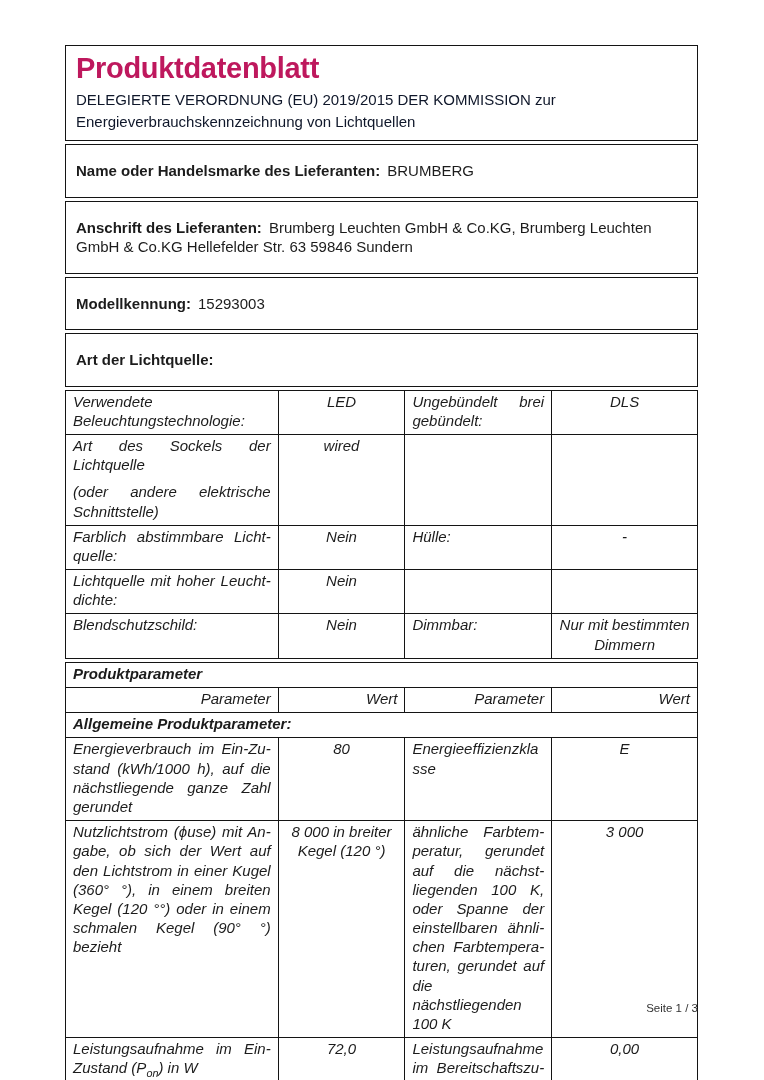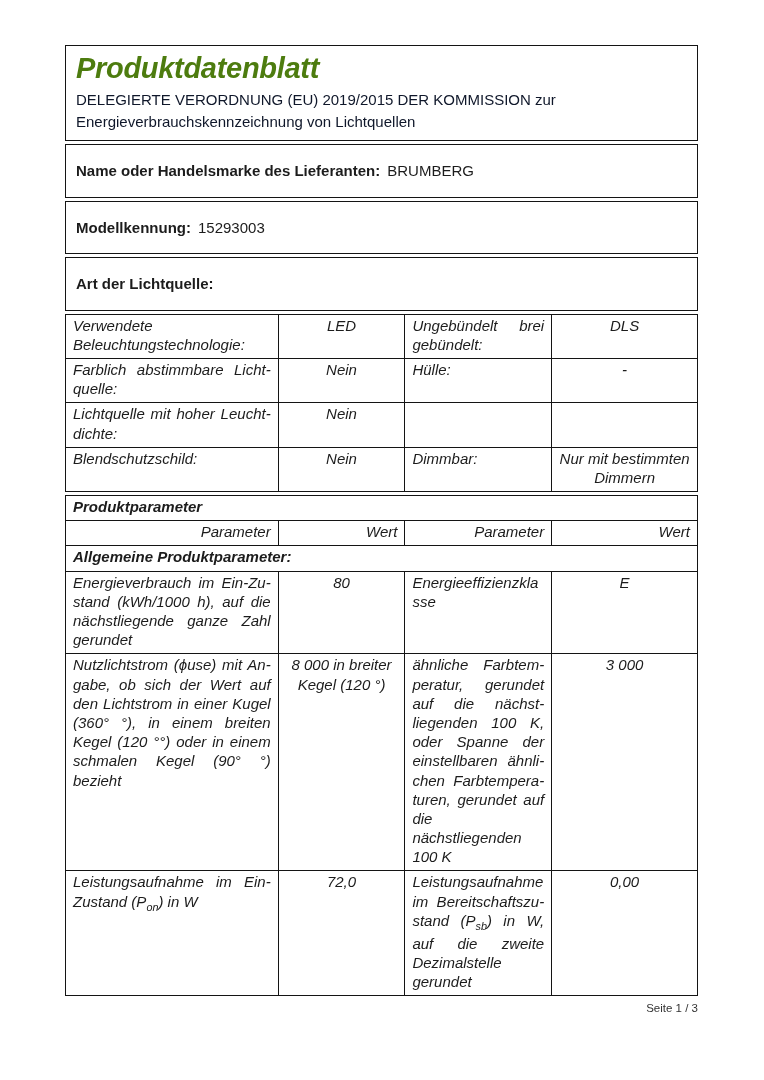--- a/index.html
+++ b/index.html
@@ -40,28 +40,31 @@
     font-size:11.5px;color:#333333;font-family:"Liberation Sans",sans-serif;
   }
 </style>
 </head>
 <body>
 
 <div class="page">
   <div class="doc">
 
     <div class="sec first header-sec">
-      <div class="title" style="color: #4d7c0f; font-style: italic;">Produktdatenblatt</div>
+      <div class="title" style="color: #be185d;">Produktdatenblatt</div>
       <div class="subtitle">DELEGIERTE VERORDNUNG (EU) 2019/2015 DER KOMMISSION zur Energieverbrauchskennzeichnung von Lichtquellen</div>
     </div>
 
     <div class="sec">
       <span class="lbl">Name oder Handelsmarke des Lieferanten:</span><span class="val-inline">BRUMBERG</span>
     </div>
 
+    <div class="sec">
+      <span class="lbl">Anschrift des Lieferanten:</span><span class="val-inline">Brumberg Leuchten GmbH &amp; Co.KG, Brumberg Leuchten GmbH &amp; Co.KG Hellefelder Str. 63 59846 Sundern</span>
+    </div>
 
     <div class="sec">
       <span class="lbl">Modellkennung:</span><span class="val-inline">15293003</span>
     </div>
 
     <div class="sec">
       <span class="lbl">Art der Lichtquelle:</span>
     </div>
 
     <table class="grid">
@@ -70,20 +73,29 @@
           <col style="width:20.06%">
           <col style="width:23.22%">
           <col style="width:23.07%">
         </colgroup>
       <tbody>
         <tr>
           <td class="cell-param">Verwendete Beleuchtungstech­nologie:</td>
           <td class="cell-value">LED</td>
           <td class="cell-param">Ungebündelt brei gebündelt:</td>
           <td class="cell-value">DLS</td>
+        </tr>
+        <tr>
+          <td class="cell-param">
+            <div>Art des Sockels der Lichtquelle</div>
+            <div class="p2">(oder andere elektrische Schnittstelle)</div>
+          </td>
+          <td class="cell-value">wired</td>
+          <td class="cell-param"></td>
+          <td class="cell-value"></td>
         </tr>
         <tr>
           <td class="cell-param">Farblich abstimmbare Licht­quelle:</td>
           <td class="cell-value">Nein</td>
           <td class="cell-param">Hülle:</td>
           <td class="cell-value">-</td>
         </tr>
         <tr>
           <td class="cell-param">Lichtquelle mit hoher Leucht­dichte:</td>
           <td class="cell-value">Nein</td>

